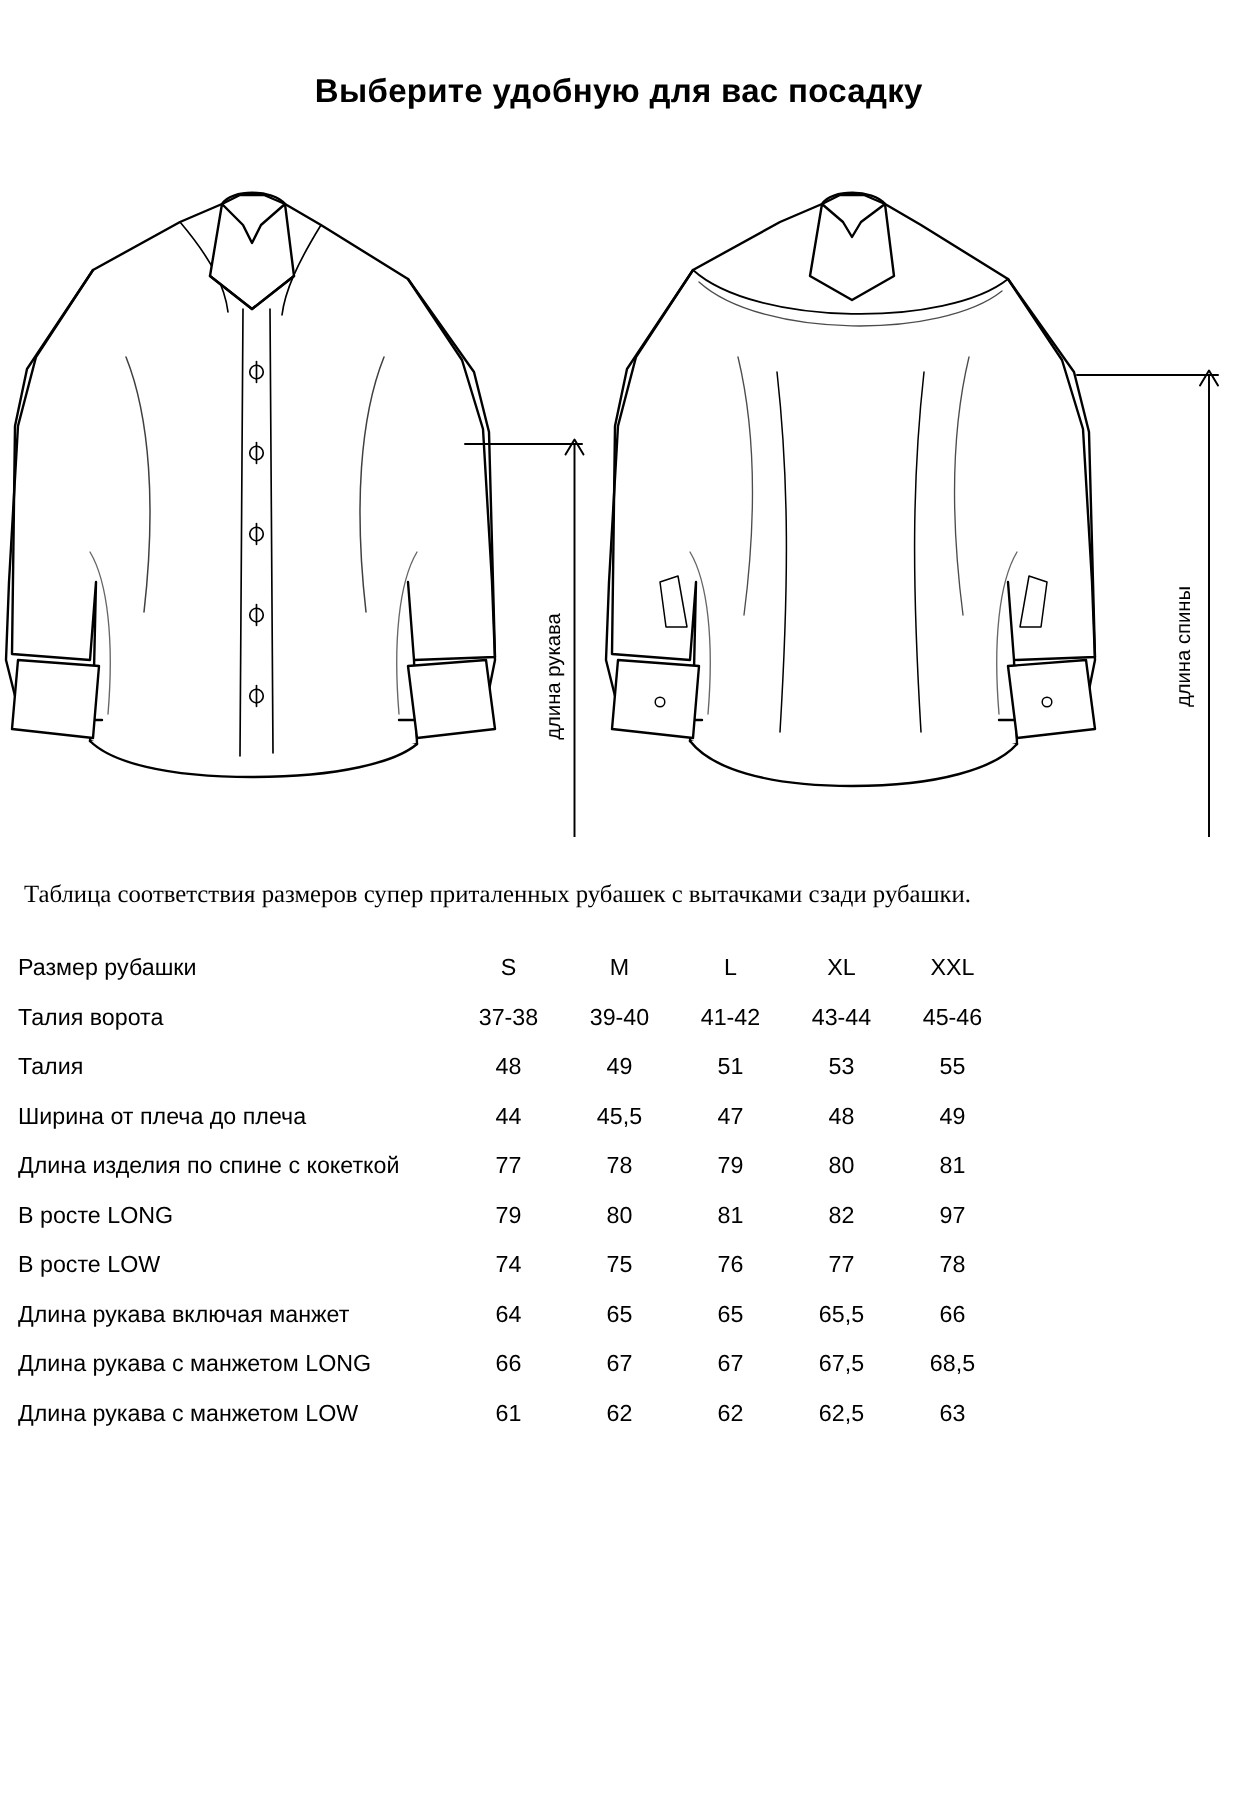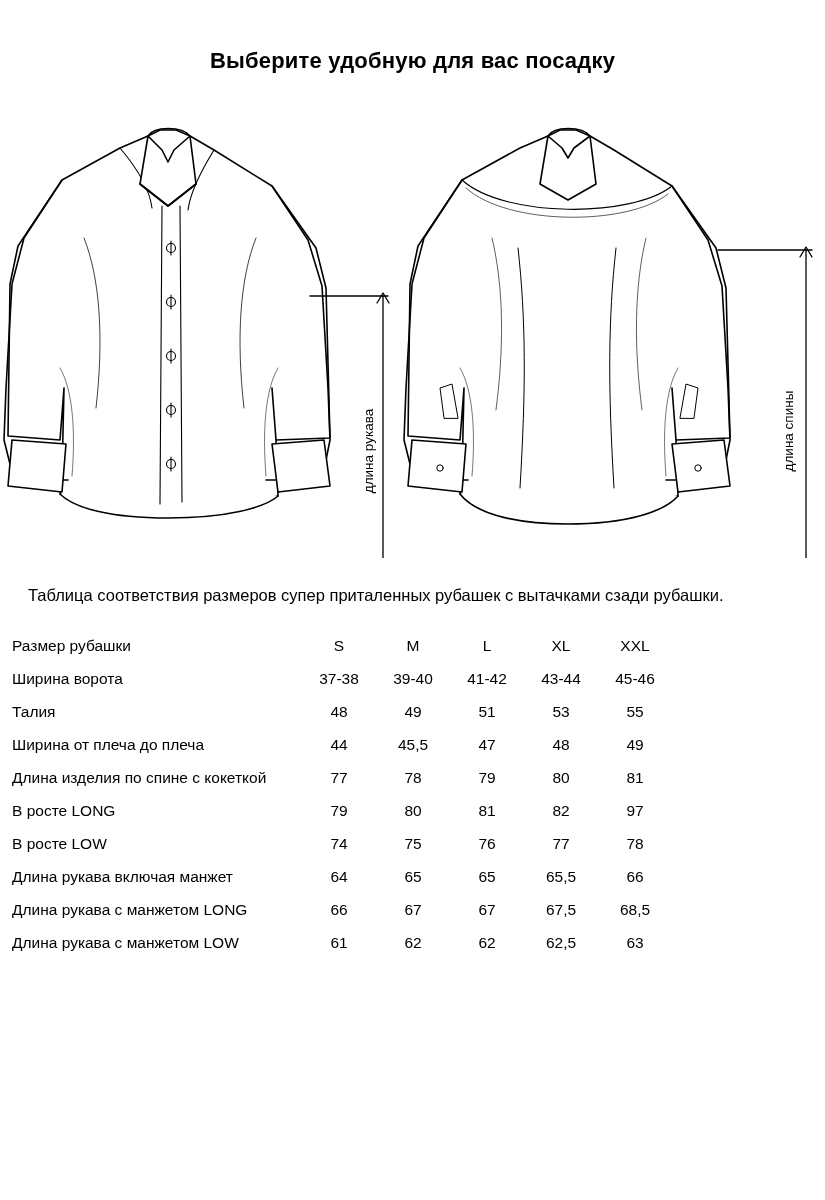--- a/index.html
+++ b/index.html
@@ -44,22 +44,23 @@
   }
   .fit-name {
     font-size: 19px;
     font-weight: bold;
     letter-spacing: 0.6px;
     margin: 0 0 8px 0;
   }
   .fit-desc {
     font-size: 16.5px;
     line-height: 1.45;
-    margin: 16px;
+    margin: 4px;
     max-width: 790px;
+    font-family: Liberation Serif, serif;
   }
   table.size-table {
     margin-top: 22px;
     margin-left: 12px;
     border-collapse: collapse;
     width: 660px;
     font-size: 15.5px;
   }
   table.size-table td, table.size-table th {
     padding: 7.5px 0;
@@ -205,21 +206,21 @@
         <th class="row-head row-label">Размер рубашки</th>
         <th class="col-head col-cell">S</th>
         <th class="col-head col-cell">M</th>
         <th class="col-head col-cell">L</th>
         <th class="col-head col-cell">XL</th>
         <th class="col-head col-cell">XXL</th>
       </tr>
     </thead>
     <tbody>
       <tr>
-        <td class="row-label">Ширина ворота</td>
+        <td class="row-label">Талия ворота</td>
         <td class="col-cell">37-38</td>
         <td class="col-cell">39-40</td>
         <td class="col-cell">41-42</td>
         <td class="col-cell">43-44</td>
         <td class="col-cell">45-46</td>
       </tr>
       <tr>
         <td class="row-label">Талия</td>
         <td class="col-cell">48</td>
         <td class="col-cell">49</td>

